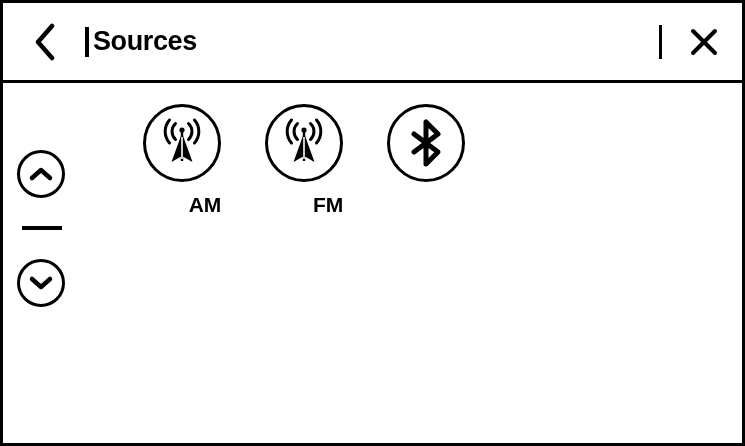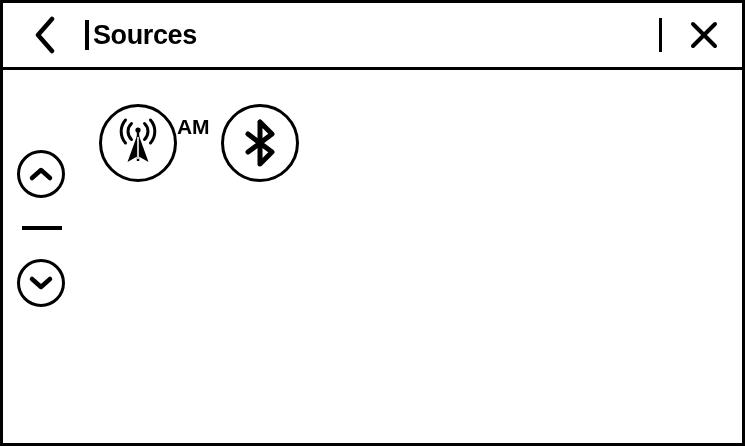--- a/index.html
+++ b/index.html
@@ -20,21 +20,21 @@
     border: 3px solid #000000;
     overflow: hidden;
   }
 
   
   .header {
     position: absolute;
     left: 0;
     top: 0;
     width: 739px;
-    height: 67px;
+    height: 80px;
     box-sizing: border-box;
     border-bottom: 3px solid #000000;
     display: flex;
     align-items: center;
   }
 
   .back-btn {
     width: 56px;
     height: 56px;
     margin-left: 14px;
@@ -133,22 +133,22 @@
     position: absolute;
     left: 96px;
     top: 32px;
     display: flex;
     align-items: flex-start;
   }
 
   .source-item {
     width: 122px;
     display: flex;
-    flex-direction: row;
-    align-items: flex-start;
+    flex-direction: column;
+    align-items: flex-end;
     cursor: pointer;
   }
 
   .source-circle {
     width: 78px;
     height: 78px;
     border: 3px solid #000000;
     border-radius: 50%;
     box-sizing: border-box;
     display: flex;
@@ -241,20 +241,37 @@
               <path d="M15.5 5 A 17.5 17.5 0 0 0 15.5 28" fill="none" stroke="#000000" stroke-width="3" stroke-linecap="round"></path>
 
               <path d="M34.5 8.5 A 11 11 0 0 1 34.5 24.5" fill="none" stroke="#000000" stroke-width="3" stroke-linecap="round"></path>
               <path d="M40.5 5 A 17.5 17.5 0 0 1 40.5 28" fill="none" stroke="#000000" stroke-width="3" stroke-linecap="round"></path>
             </svg>
           </span>
         </div>
         <div class="source-label">AM</div>
       </div>
 
+      <div class="source-item">
+        <div class="source-circle">
+          <span>
+            <svg width="56" height="56" viewBox="0 0 56 56" aria-hidden="true">
+              <path d="M28 16 L28 46" stroke="#000000" stroke-width="2.4" fill="none"></path>
+              <path d="M28 18 L17.5 47 L28 41 L38.5 47 Z" fill="#000000"></path>
+              <path d="M28 22 L28 44" stroke="#ffffff" stroke-width="1.6" fill="none"></path>
+              <circle cx="28" cy="15" r="2.6" fill="#000000"></circle>
+              <path d="M21.5 8.5 A 11 11 0 0 0 21.5 24.5" fill="none" stroke="#000000" stroke-width="3" stroke-linecap="round"></path>
+              <path d="M15.5 5 A 17.5 17.5 0 0 0 15.5 28" fill="none" stroke="#000000" stroke-width="3" stroke-linecap="round"></path>
+              <path d="M34.5 8.5 A 11 11 0 0 1 34.5 24.5" fill="none" stroke="#000000" stroke-width="3" stroke-linecap="round"></path>
+              <path d="M40.5 5 A 17.5 17.5 0 0 1 40.5 28" fill="none" stroke="#000000" stroke-width="3" stroke-linecap="round"></path>
+            </svg>
+          </span>
+        </div>
+        <div class="source-label">FM</div>
+      </div>
 
       <div class="source-item">
         <div class="source-circle">
           <span>
             <svg width="50" height="50" viewBox="0 0 50 50" aria-hidden="true">
               <path d="M25 4 L25 46 L37 34 L13 16 M13 34 L37 16 L25 4" fill="none" stroke="#000000" stroke-width="5" stroke-linecap="round" stroke-linejoin="round"></path>
             </svg>
           </span>
         </div>
       </div>

